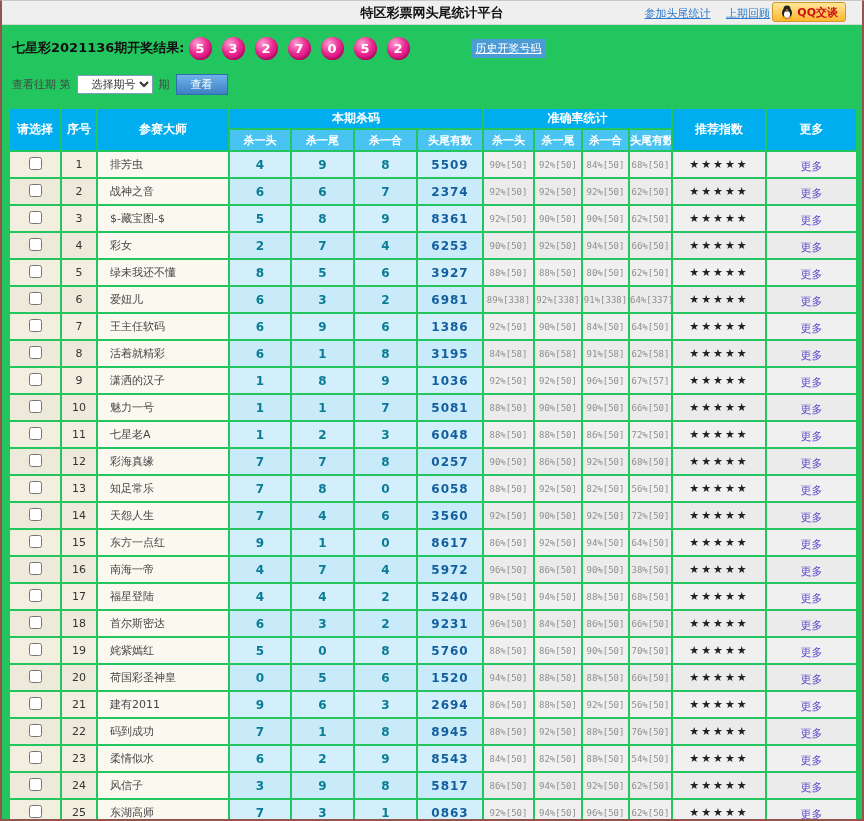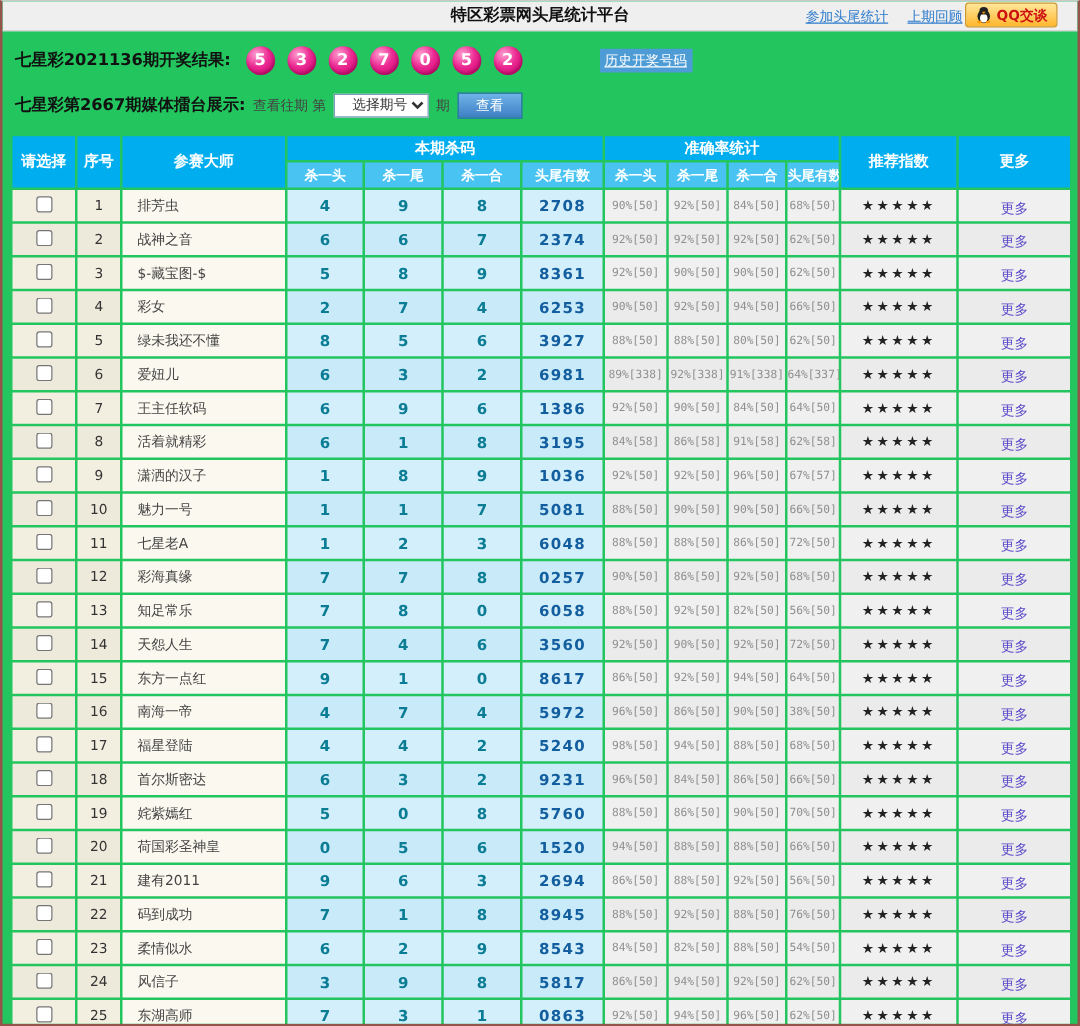--- a/index.html
+++ b/index.html
@@ -12,21 +12,21 @@
   .page-title { text-align:center; font-size:13px; font-weight:bold; color:#111; line-height:23px; }
   .nav-links { position:absolute; right:92px; top:5px; font-size:11px; white-space:nowrap; }
   .nav-links a { color:#2e7bcc; text-decoration:underline; margin-left:12px; cursor:pointer;margin-top:48px; }
   .qq-btn { position:absolute; right:16px; top:1px; height:20px; display:flex; align-items:center; gap:3px;
             padding:0 7px; border:1px solid #cf9a2b; border-radius:3px;
             background:linear-gradient(#ffe79a,#ffb62e); cursor:pointer; }
   .qq-btn span { color:#cc1111; font-size:11px; font-weight:bold; }
 
   
   .result-bar { display:flex; align-items:center; height:38px; padding-left:10px; margin-top:4px; }
-  .result-label { font-size:13px; font-weight:bold; color:#111; margin-right:12px; white-space:nowrap; }
+  .result-label { font-size:13px; font-weight:bold; color:#111; margin-right:4px; white-space:nowrap; }
   .balls { display:flex; gap:10px; align-items:center; }
   .ball { width:23px; height:23px; border-radius:50%; color:#fff; font-size:13px; font-weight:bold;
           display:flex; align-items:center; justify-content:center;
           background:radial-gradient(circle at 35% 28%, #ff9ed0 0%, #ec2a93 45%, #d60077 100%);
           box-shadow:inset -1px -2px 3px rgba(120,0,60,.5); }
   .history-link { margin-left:62px; font-size:11px; color:#ffffff; background:#4e9cd6;
                   padding:2px 4px; text-decoration:underline; cursor:pointer; }
 
   
   .filter-bar { display:flex; align-items:center; height:30px; padding-left:10px; margin-top:2px; gap:6px; }
@@ -89,21 +89,20 @@
         <span class="ball">2</span>
         <span class="ball">7</span>
         <span class="ball">0</span>
         <span class="ball">5</span>
         <span class="ball">2</span>
       </span>
     <a class="history-link">历史开奖号码</a>
   </div>
 
   <div class="filter-bar">
-    <span class="filter-label">七星彩第2667期媒体擂台展示:</span>
     <span class="filter-hint">查看往期 第</span>
     <select class="period-select">
       <option>选择期号</option>
     </select>
     <span class="filter-hint">期</span>
     <button class="view-btn">查看</button>
   </div>
 
   <table>
     <colgroup>
@@ -145,21 +144,21 @@
     <tbody>
   <tr>
     <td class="c-check">
       <input type="checkbox" style="">
     </td>
     <td class="c-idx">1</td>
     <td class="c-name">排芳虫</td>
     <td class="c-kill">4</td>
     <td class="c-kill">9</td>
     <td class="c-kill">8</td>
-    <td class="c-sum">2708</td>
+    <td class="c-sum">5509</td>
     <td class="c-acc">90%[50]</td>
     <td class="c-acc">92%[50]</td>
     <td class="c-acc">84%[50]</td>
     <td class="c-acc">68%[50]</td>
     <td class="c-star">★★★★★</td>
     <td class="c-more">
       <a>更多</a>
     </td>
   </tr>
 

